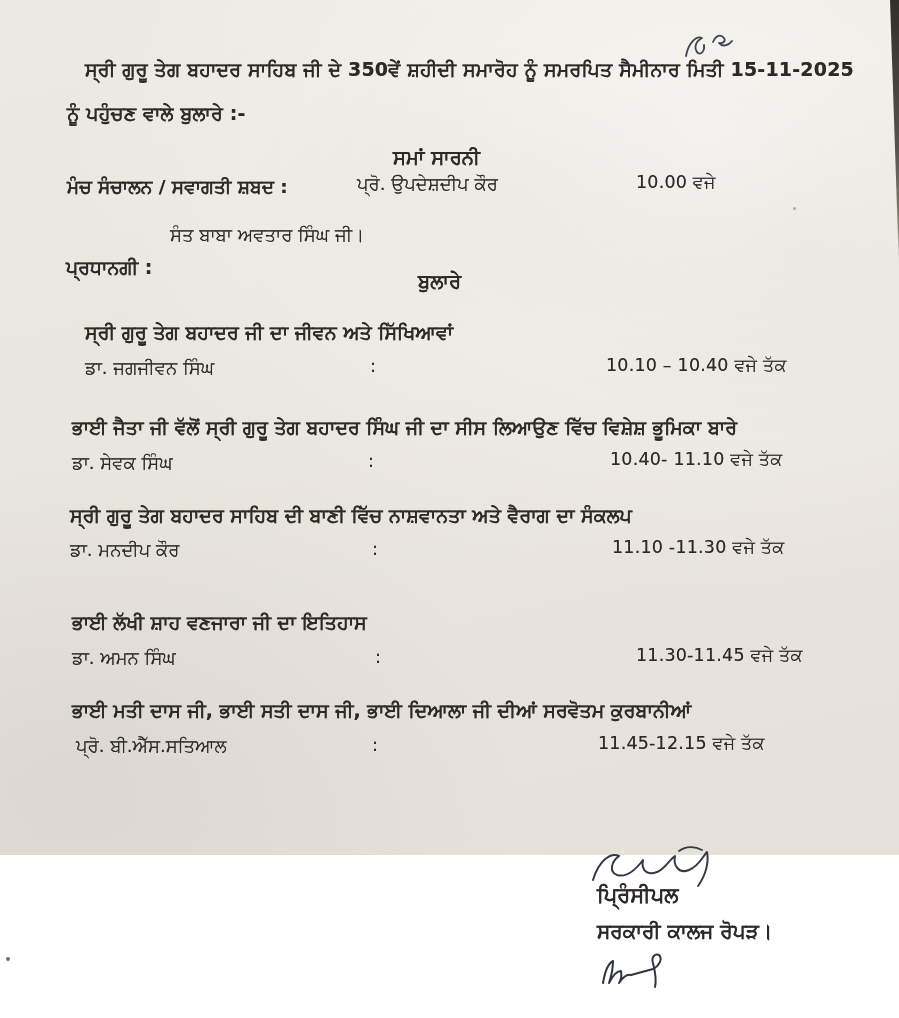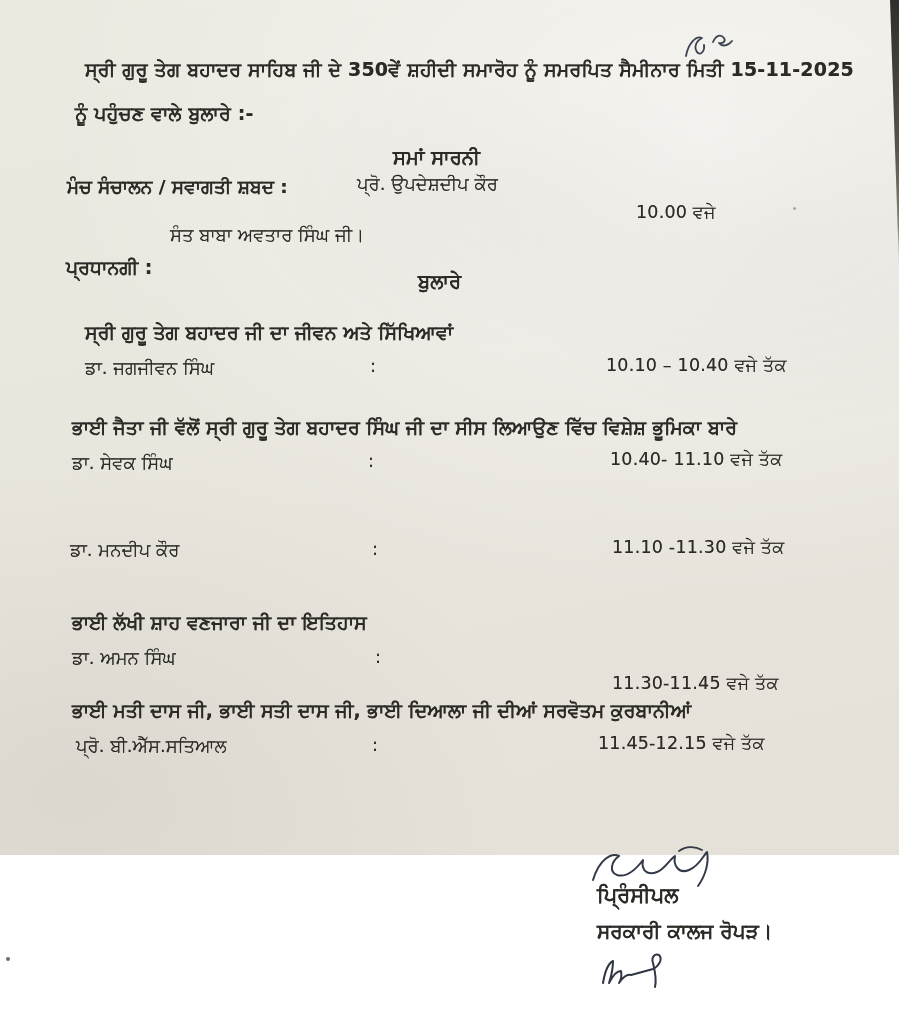--- a/index.html
+++ b/index.html
@@ -54,51 +54,52 @@
 <div class="page">
 
   <div class="edge-tr"></div>
 
   <svg class="sig" style="left:680px; top:31px;" width="58" height="32" viewBox="0 0 58 32">
     <path d="M6,25 C8,13 16,4 22,7 C16,10 13,17 18,22 C21,24 25,20 24,14" stroke="#3b4250" stroke-width="1.8"></path>
     <path d="M33,11 C36,4 41,3 44,7 C46,10 43,13 39,12 C42,16 48,15 52,10" stroke="#3b4250" stroke-width="1.8"></path>
   </svg>
 
   <div class="txt hdr semi" style="left:85px; top:58px;">ਸ੍ਰੀ ਗੁਰੂ ਤੇਗ ਬਹਾਦਰ ਸਾਹਿਬ ਜੀ ਦੇ 350ਵੇਂ ਸ਼ਹੀਦੀ ਸਮਾਰੋਹ ਨੂੰ ਸਮਰਪਿਤ ਸੈਮੀਨਾਰ ਮਿਤੀ 15-11-2025</div>
-  <div class="txt hdr semi" style="left:67px; top:102px;margin-left:8px;">ਨੂੰ ਪਹੁੰਚਣ ਵਾਲੇ ਬੁਲਾਰੇ :-</div>
+  <div class="txt hdr semi" style="left:67px; top:102px;">ਨੂੰ ਪਹੁੰਚਣ ਵਾਲੇ ਬੁਲਾਰੇ :-</div>
 
   <div class="txt bold" style="left:393px; top:146px; font-size:19.5px;">ਸਮਾਂ ਸਾਰਨੀ</div>
 
   <div class="txt semi" style="left:67px; top:176px; font-size:18.5px;">ਮੰਚ ਸੰਚਾਲਨ / ਸਵਾਗਤੀ ਸ਼ਬਦ  :</div>
   <div class="txt plain" style="left:357px; top:173px;">ਪ੍ਰੋ. ਉਪਦੇਸ਼ਦੀਪ ਕੌਰ</div>
-  <div class="txt time" style="left:636px; top:172px;margin-top:30px;">10.00 ਵਜੇ</div>
+  <div class="txt time" style="left:636px; top:172px;">10.00 ਵਜੇ</div>
 
   <div class="txt bold" style="left:66px; top:224px; font-size:19px;margin-top:32px;">ਪ੍ਰਧਾਨਗੀ :</div>
   <div class="txt plain" style="left:170px; top:224px;">ਸੰਤ ਬਾਬਾ ਅਵਤਾਰ ਸਿੰਘ ਜੀ।</div>
 
   <div class="txt bold" style="left:418px; top:270px; font-size:19.5px;">ਬੁਲਾਰੇ</div>
 
   <div class="txt topic" style="left:85px; top:321px;">ਸ੍ਰੀ ਗੁਰੂ ਤੇਗ ਬਹਾਦਰ ਜੀ ਦਾ ਜੀਵਨ ਅਤੇ ਸਿੱਖਿਆਵਾਂ</div>
   <div class="txt plain" style="left:85px; top:357px;">ਡਾ. ਜਗਜੀਵਨ ਸਿੰਘ</div>
   <div class="txt plain" style="left:370px; top:355px;">:</div>
   <div class="txt time" style="left:606px; top:355px;">10.10 – 10.40 ਵਜੇ ਤੱਕ</div>
 
   <div class="txt topic" style="left:72px; top:416px;">ਭਾਈ ਜੈਤਾ ਜੀ ਵੱਲੋਂ ਸ੍ਰੀ ਗੁਰੂ ਤੇਗ ਬਹਾਦਰ ਸਿੰਘ ਜੀ ਦਾ ਸੀਸ ਲਿਆਉਣ ਵਿੱਚ ਵਿਸ਼ੇਸ਼ ਭੂਮਿਕਾ ਬਾਰੇ</div>
   <div class="txt plain" style="left:72px; top:452px;">ਡਾ. ਸੇਵਕ ਸਿੰਘ</div>
   <div class="txt plain" style="left:368px; top:450px;">:</div>
   <div class="txt time" style="left:610px; top:449px;">10.40- 11.10 ਵਜੇ ਤੱਕ</div>
 
+  <div class="txt topic" style="left:70px; top:504px;">ਸ੍ਰੀ ਗੁਰੂ ਤੇਗ ਬਹਾਦਰ ਸਾਹਿਬ ਦੀ ਬਾਣੀ ਵਿੱਚ ਨਾਸ਼ਵਾਨਤਾ ਅਤੇ ਵੈਰਾਗ ਦਾ ਸੰਕਲਪ</div>
   <div class="txt plain" style="left:70px; top:539px;">ਡਾ. ਮਨਦੀਪ ਕੌਰ</div>
   <div class="txt plain" style="left:372px; top:538px;">:</div>
   <div class="txt time" style="left:612px; top:537px;">11.10 -11.30 ਵਜੇ ਤੱਕ</div>
 
   <div class="txt topic" style="left:72px; top:611px;">ਭਾਈ ਲੱਖੀ ਸ਼ਾਹ ਵਣਜਾਰਾ ਜੀ ਦਾ ਇਤਿਹਾਸ</div>
   <div class="txt plain" style="left:72px; top:647px;">ਡਾ. ਅਮਨ ਸਿੰਘ</div>
   <div class="txt plain" style="left:375px; top:646px;">:</div>
-  <div class="txt time" style="left:612px; top:645px;margin-top:28px;">11.30-11.45 ਵਜੇ ਤੱਕ</div>
+  <div class="txt time" style="left:636px; top:645px;">11.30-11.45 ਵਜੇ ਤੱਕ</div>
 
   <div class="txt topic" style="left:72px; top:699px;">ਭਾਈ ਮਤੀ ਦਾਸ ਜੀ, ਭਾਈ ਸਤੀ ਦਾਸ ਜੀ, ਭਾਈ ਦਿਆਲਾ ਜੀ ਦੀਆਂ ਸਰਵੋਤਮ ਕੁਰਬਾਨੀਆਂ</div>
   <div class="txt plain" style="left:76px; top:735px;">ਪ੍ਰੋ. ਬੀ.ਐੱਸ.ਸਤਿਆਲ</div>
   <div class="txt plain" style="left:372px; top:734px;">:</div>
   <div class="txt time" style="left:598px; top:733px;">11.45-12.15 ਵਜੇ ਤੱਕ</div>
 
   <svg class="sig" style="left:585px; top:842px;" width="140" height="52" viewBox="0 0 140 52">
     <path d="M8,38 C14,18 26,10 34,14 C26,20 24,30 32,33 C42,36 52,26 58,18 C56,28 62,34 72,30 C80,27 84,18 90,14 C88,24 94,32 104,28 C114,24 118,14 122,10 C124,20 121,33 113,44" stroke="#333a47" stroke-width="2"></path>
     <path d="M94,9 C101,4 110,4 117,8" stroke="#333a47" stroke-width="1.8"></path>
   </svg>

